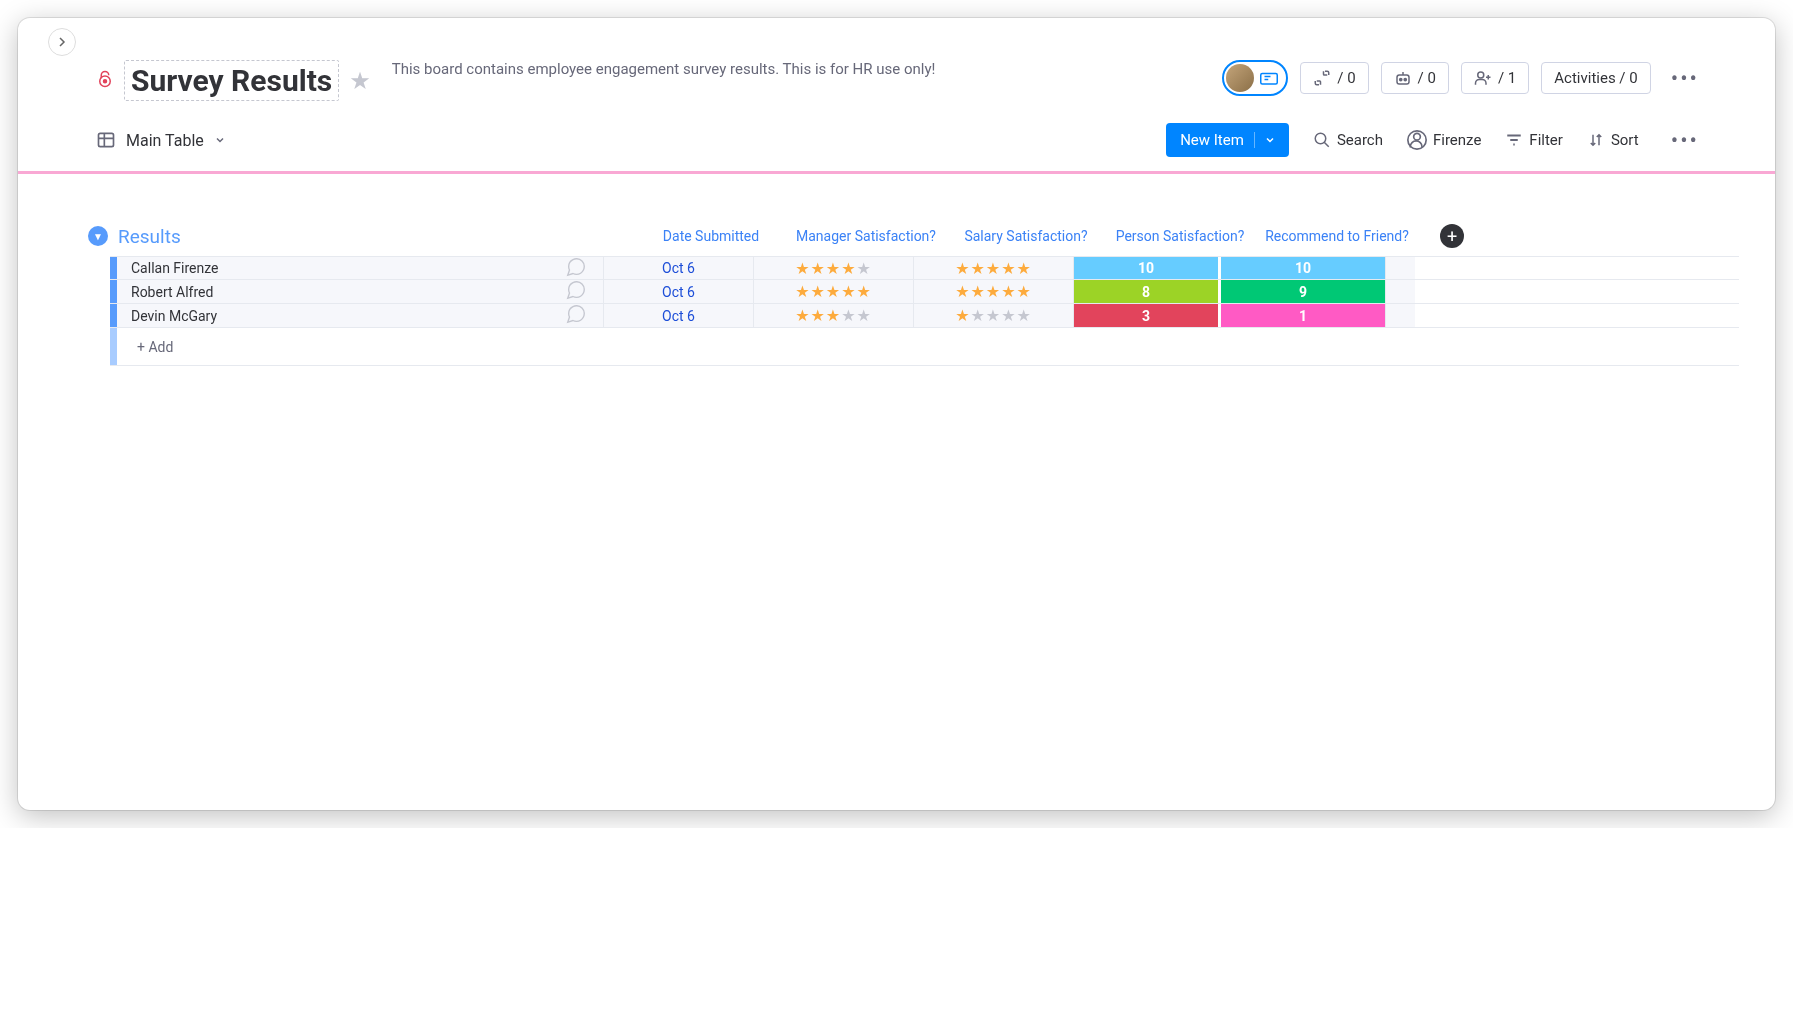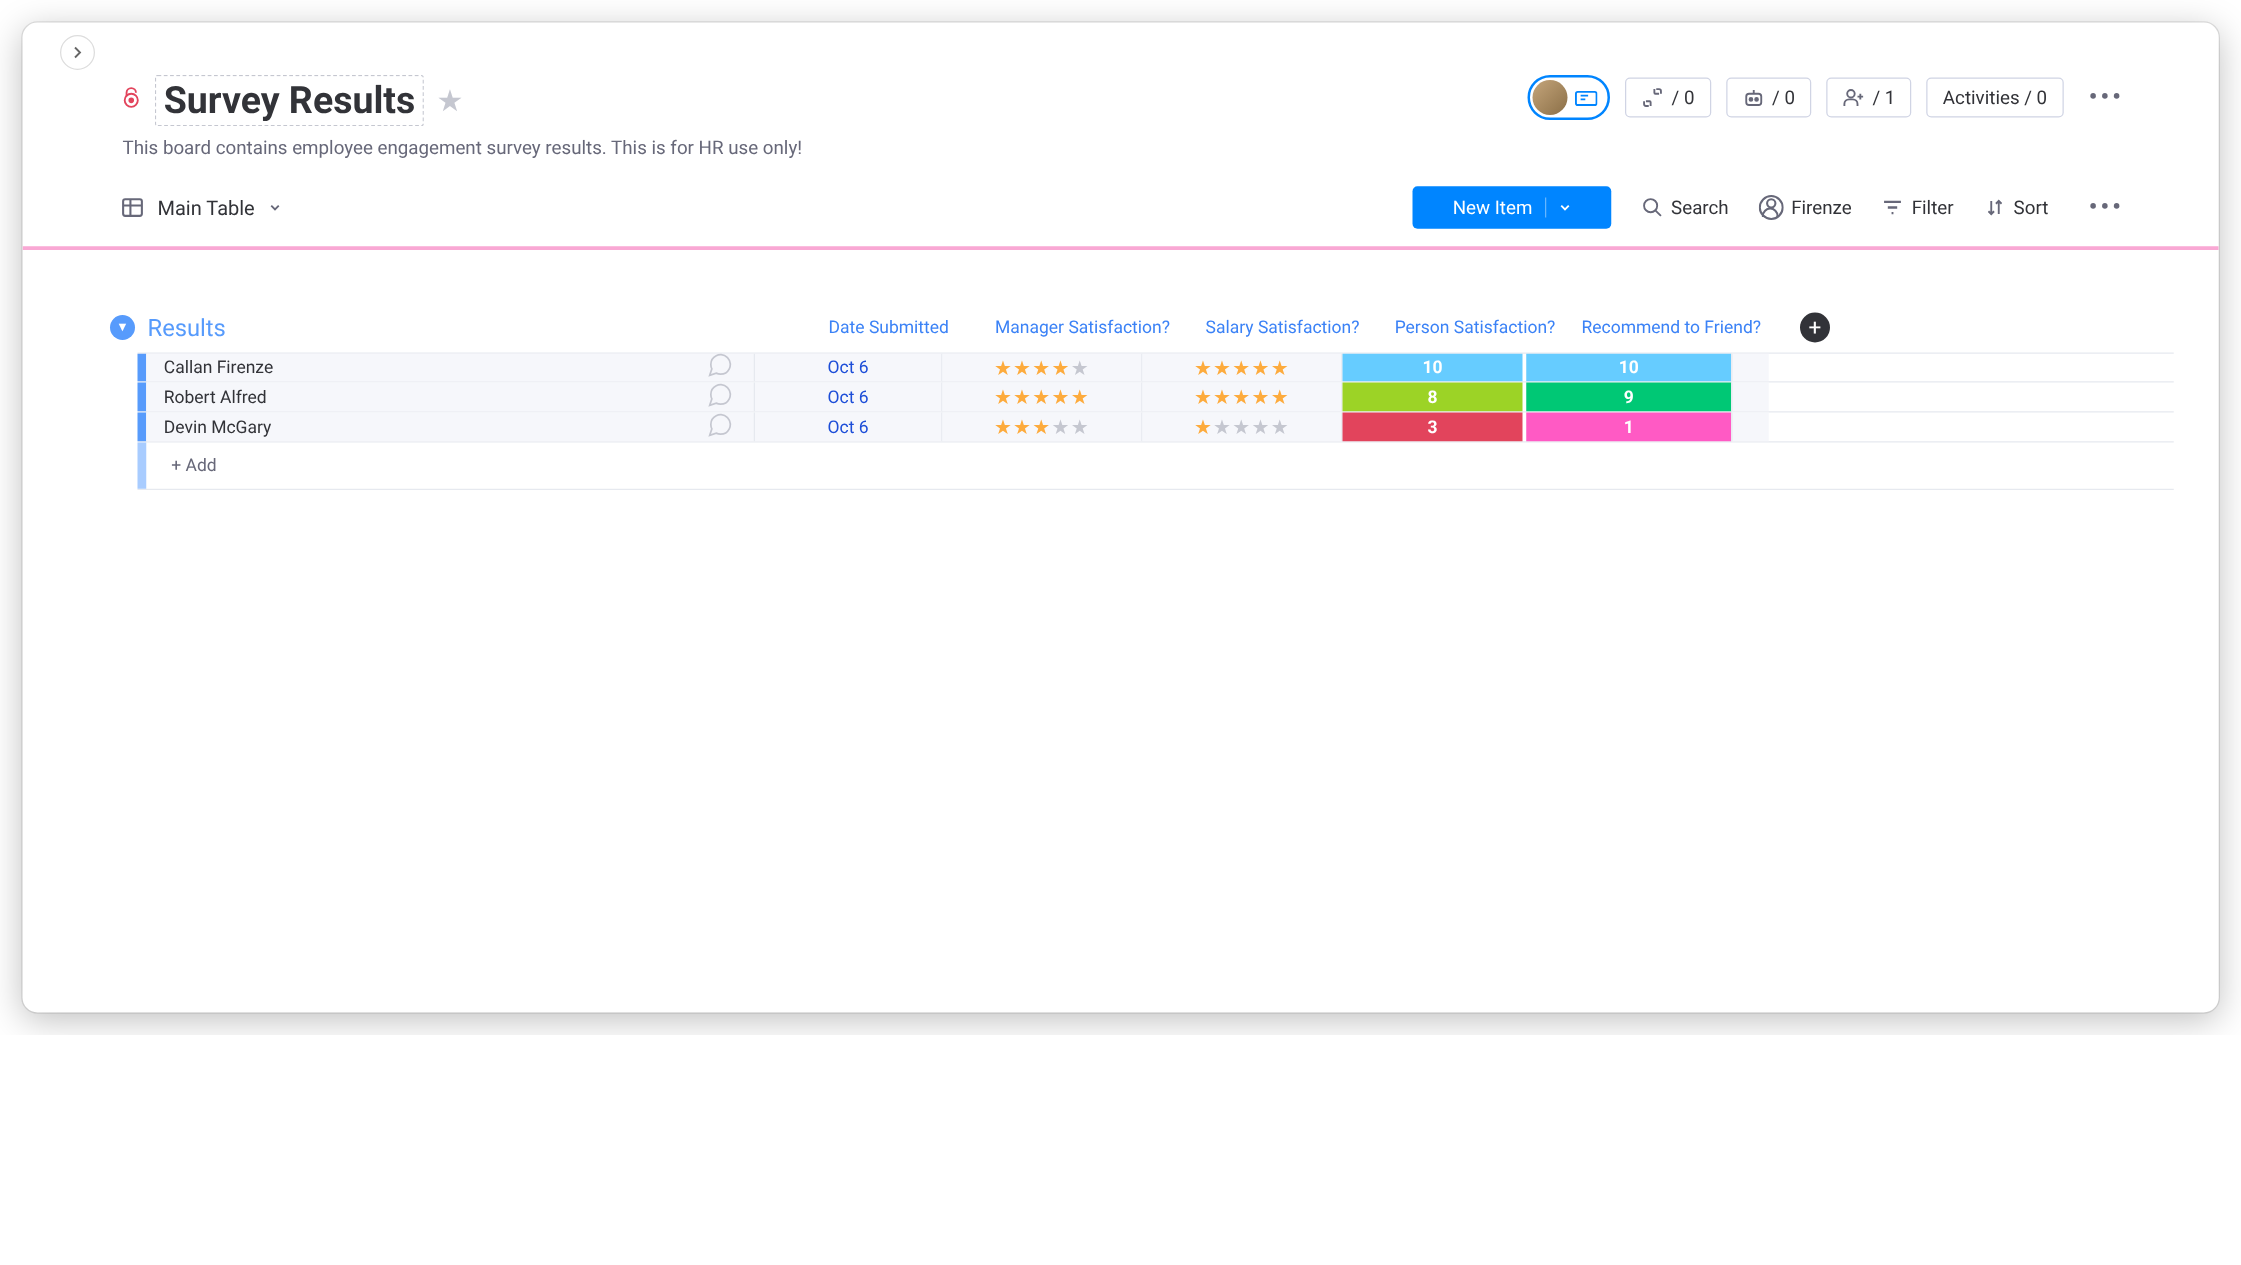--- a/index.html
+++ b/index.html
@@ -39,22 +39,22 @@
       z-index: 10;
     }
     .header {
       padding: 42px 68px 14px 78px;
       display: flex;
       align-items: flex-start;
       justify-content: space-between;
     }
     .header-left {
       display: flex;
-      flex-direction: column;
-      gap: 8px;
+      flex-direction: row;
+      gap: 19px;
     }
     .title-row {
       display: flex;
       align-items: center;
       gap: 10px;
     }
     .lock-icon {
       color: #e2445c;
       font-size: 18px;
     }
@@ -133,21 +133,21 @@
     .toolbar-right {
       display: flex;
       align-items: center;
       gap: 24px;
     }
     .btn-primary {
       background: #0085ff;
       color: #fff;
       border: none;
       border-radius: 4px;
-      padding: 8px 32px;
+      padding: 8px 14px;
       font-size: 15px;
       display: flex;
       align-items: center;
       gap: 10px;
       cursor: pointer;
     }
     .btn-primary .divider {
       width: 1px;
       height: 16px;
       background: rgba(255,255,255,.4);

